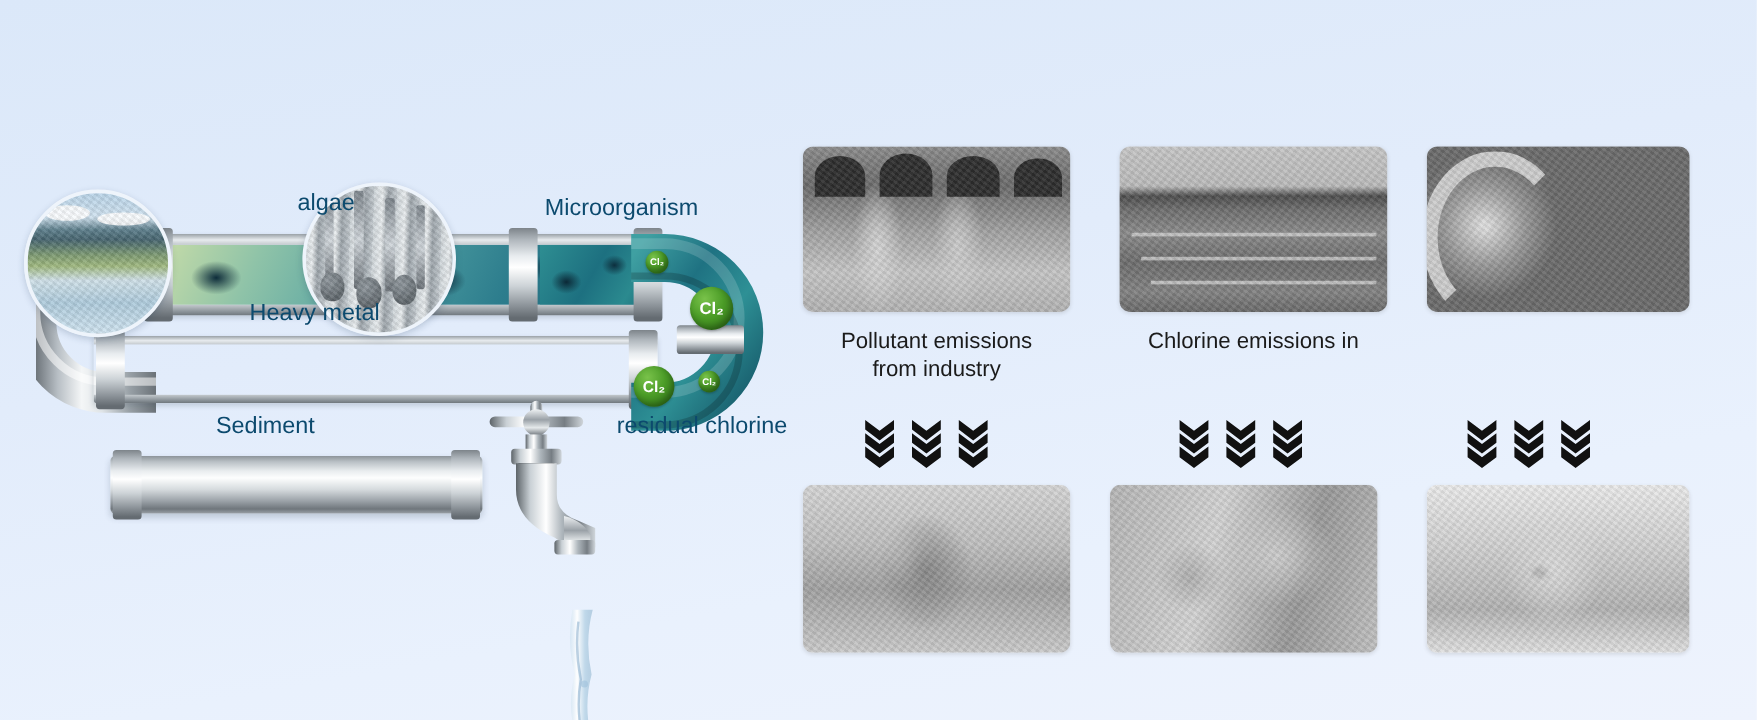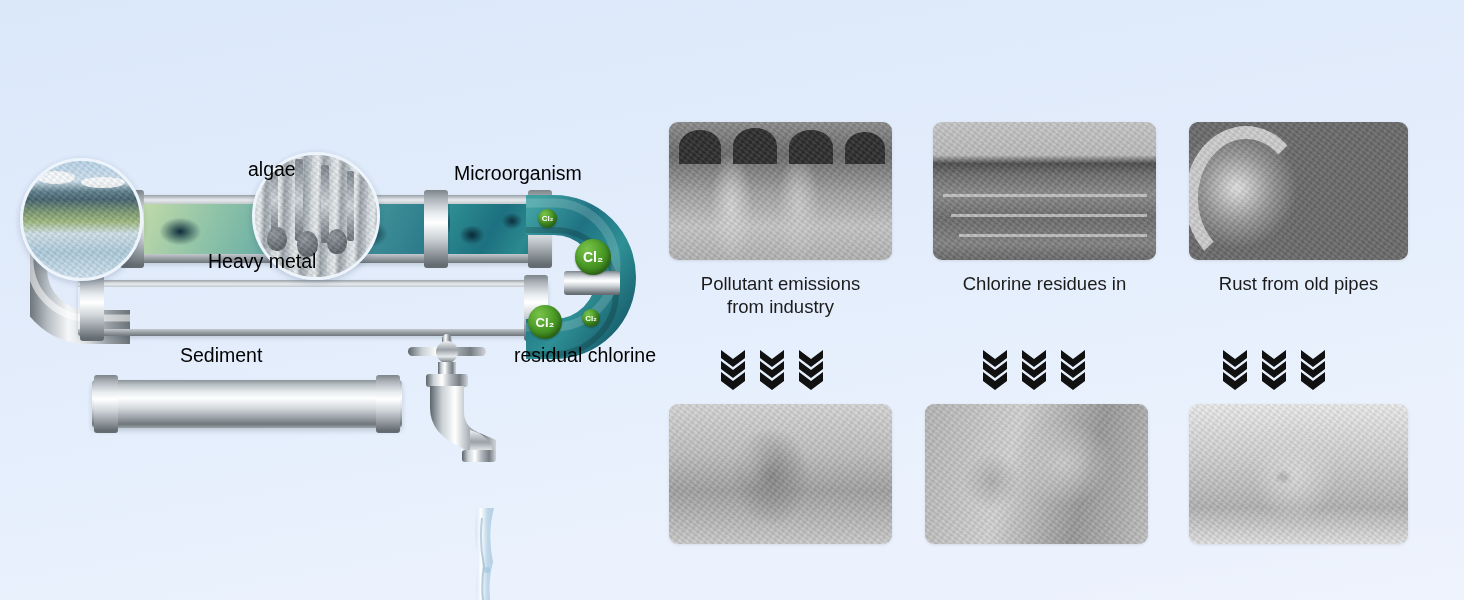--- a/index.html
+++ b/index.html
@@ -186,21 +186,21 @@
     display: flex;
     align-items: center;
     justify-content: center;
     box-shadow: inset -2px -3px 5px rgba(0,0,0,.3), 0 1px 2px rgba(0,0,0,.25);
     font-family: "Liberation Sans", sans-serif;
   }
 
   
   .dlabel {
     position: absolute;
-    color: #000000;
+    color: #0c4a6e;
     font-size: 19.5px;
     white-space: nowrap;
   }
 
   
   .faucet { position: absolute; left: 370px; top: 222px; width: 130px; height: 160px; }
   .water-stream {
     position: absolute;
     left: 447px; top: 398px;
     width: 34px; height: 168px;
@@ -464,25 +464,21 @@
     <div class="card ph-rust" style="left:529px; top:122px; width:219px; height:138px;">
       <div class="pipebend" style="left:-4px; top:4px; width:96px; height:118px;"></div>
       <div class="noise"></div>
     </div>
 
     <div class="caption" style="left:9px; top:272px; width:223px;">
       <div>Pollutant emissions</div>
       <div>from industry</div>
     </div>
     <div class="caption" style="left:273px; top:272px; width:223px;">
-      <div>Chlorine residues in</div>
-    </div>
-    <div class="caption" style="left:529px; top:272px; width:219px;">
-      <div>Rust from old pipes</div>
-      <div></div>
+      <div>Chlorine emissions in</div>
     </div>
 
     <div class="chevgroup" style="left:60px; top:348px;">
       <svg width="26" height="42" viewBox="0 0 26 42">
         <path d="M1 2 L13 11 L25 2 L25 10 L13 19 L1 10 Z" fill="#111111"></path>
         <path d="M1 13 L13 22 L25 13 L25 21 L13 30 L1 21 Z" fill="#111111"></path>
         <path d="M1 24 L13 33 L25 24 L25 33 L13 42 L1 33 Z" fill="#111111"></path>
       </svg>
       <svg width="26" height="42" viewBox="0 0 26 42">
         <path d="M1 2 L13 11 L25 2 L25 10 L13 19 L1 10 Z" fill="#111111"></path>

